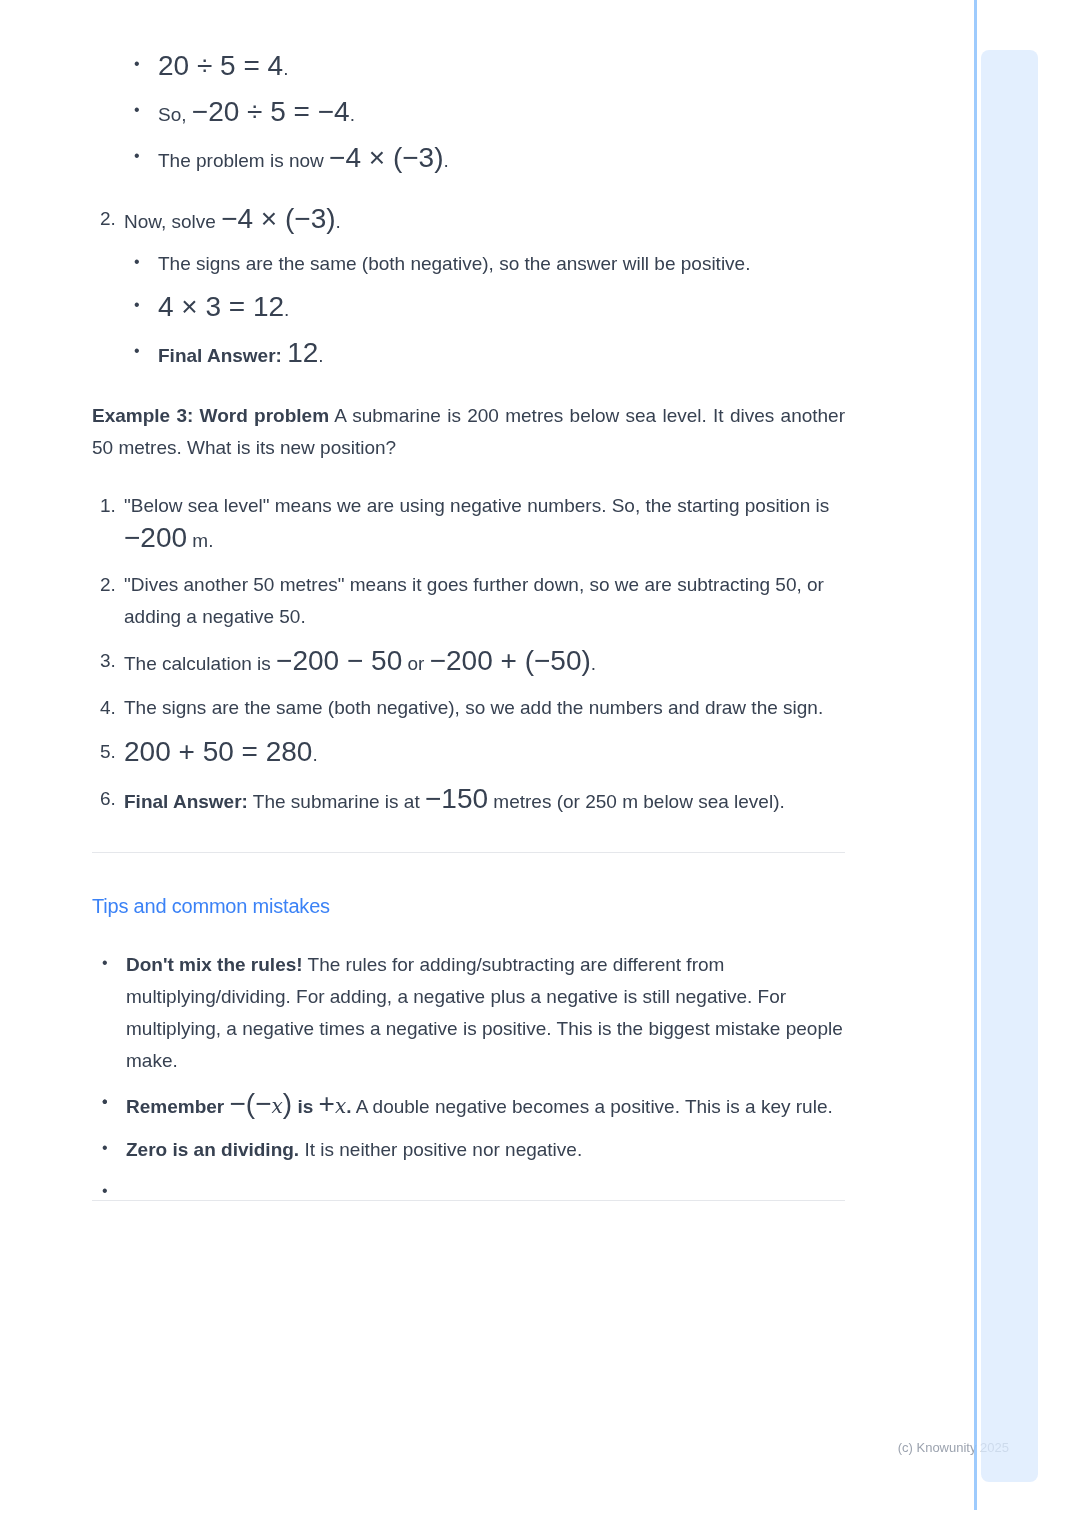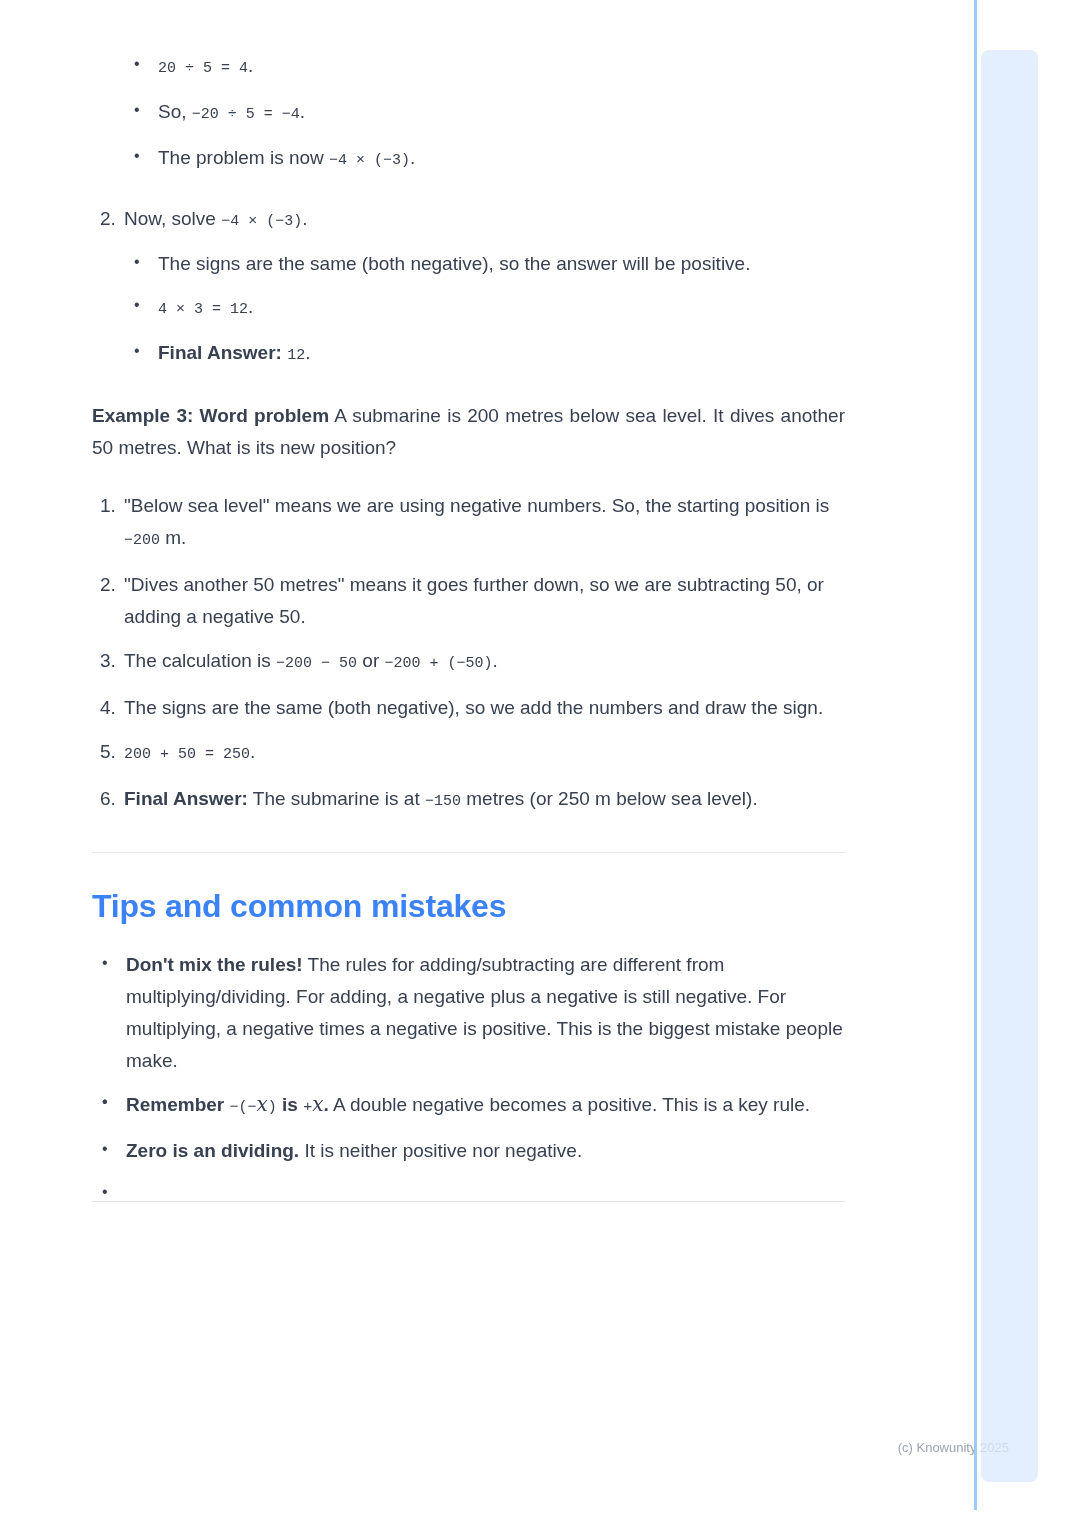--- a/index.html
+++ b/index.html
@@ -14,37 +14,37 @@
     background:#ffffff;color:var(--text);
     font-family:"Liberation Sans",sans-serif;
   }
   .page{
     position:absolute;left:92px;top:50px;width:753px;
     font-size:19px;line-height:32px;
   }
   
   .run-normal{font-weight:400;}
   .run-bold{font-weight:700;}
-  .run-math{font-family:Liberation Mono, monospace;font-size:15px;}
+  .run-math{font-family:Liberation Sans, sans-serif;font-size:28px;}
   .run-mathit{font-family:"DejaVu Serif",serif;font-size:20px;font-style:italic;}
   
   ul.bullets{list-style:none;margin:0 0 26px 0;padding:0;}
   ul.bullets.indent{margin-left:32px;}
   ul.bullets>li{position:relative;padding-left:34px;margin-bottom:11px;}
   .bullet-icon{position:absolute;left:10px;top:-2px;font-size:16px;color:var(--text);}
   
   .numbered{margin:26px 0 26px 0;}
   .nitem{position:relative;padding-left:32px;margin-bottom:12px;}
   .num{position:absolute;left:8px;top:0;}
   .nbody ul.bullets{margin:10px 0 0 0;}
   
   .para{margin:28px 0 14px 0;}
   .para.justify{text-align:justify;}
   .heading{
-    font-size:32px;line-height:34px;font-weight:700;color:var(--accent);
+    font-size:20px;line-height:34px;font-weight:400;color:var(--accent);
     margin:36px 0 26px 0;letter-spacing:-0.2px;
   }
   .divider{border-top:1px solid var(--divider);height:0;margin:34px 0 0 0;}
   
   .footer{
     position:absolute;top:1440px;right:71px;
     font-size:13px;line-height:16px;color:var(--muted);z-index:1;
   }
   
   .edge-line{
@@ -88,21 +88,21 @@
       <div class="nitem">
         <span class="num">3.</span>
         <div class="nbody"><span><span class="run-normal">The calculation is </span><span class="run-math">−200 − 50</span><span class="run-normal"> or </span><span class="run-math">−200 + (−50)</span><span class="run-normal">.</span></span></div>
       </div>
       <div class="nitem">
         <span class="num">4.</span>
         <div class="nbody"><span><span class="run-normal">The signs are the same (both negative), so we add the numbers and draw the sign.</span></span></div>
       </div>
       <div class="nitem">
         <span class="num">5.</span>
-        <div class="nbody"><span><span class="run-math">200 + 50 = 250</span><span class="run-normal">.</span></span></div>
+        <div class="nbody"><span><span class="run-math">200 + 50 = 280</span><span class="run-normal">.</span></span></div>
       </div>
       <div class="nitem">
         <span class="num">6.</span>
         <div class="nbody"><span><span class="run-bold">Final Answer:</span><span class="run-normal"> The submarine is at </span><span class="run-math">−150</span><span class="run-normal"> metres (or 250 m below sea level).</span></span></div>
       </div>
     </div>
     <div class="divider"></div>
     <h2 class="heading">Tips and common mistakes</h2>
     <ul class="bullets">
       <li><span class="bullet-icon">•</span><span><span class="run-bold">Don't mix the rules!</span><span class="run-normal"> The rules for adding/subtracting are different from multiplying/dividing. For adding, a negative plus a negative is still negative. For multiplying, a negative times a negative is positive. This is the biggest mistake people make.</span></span></li>

